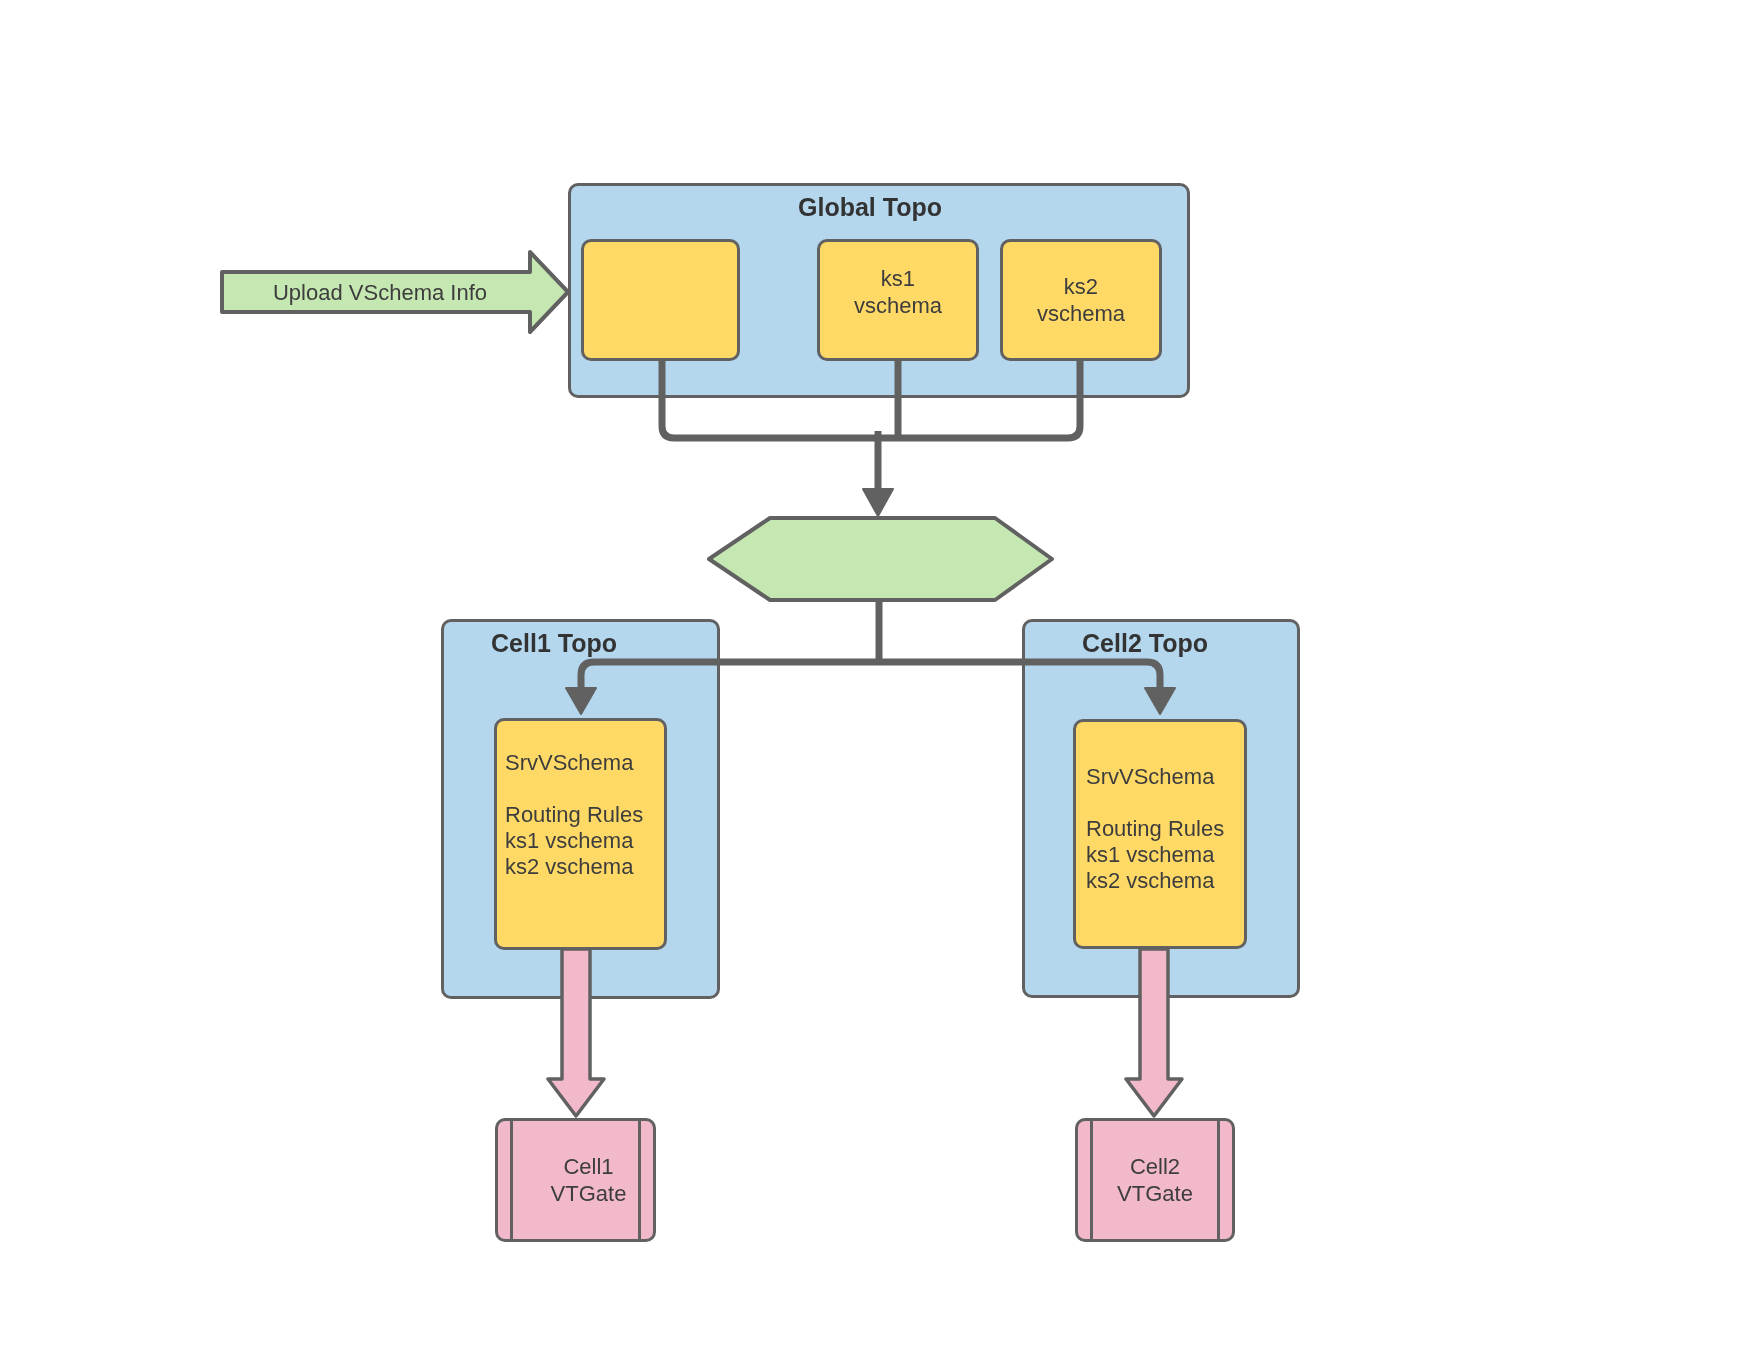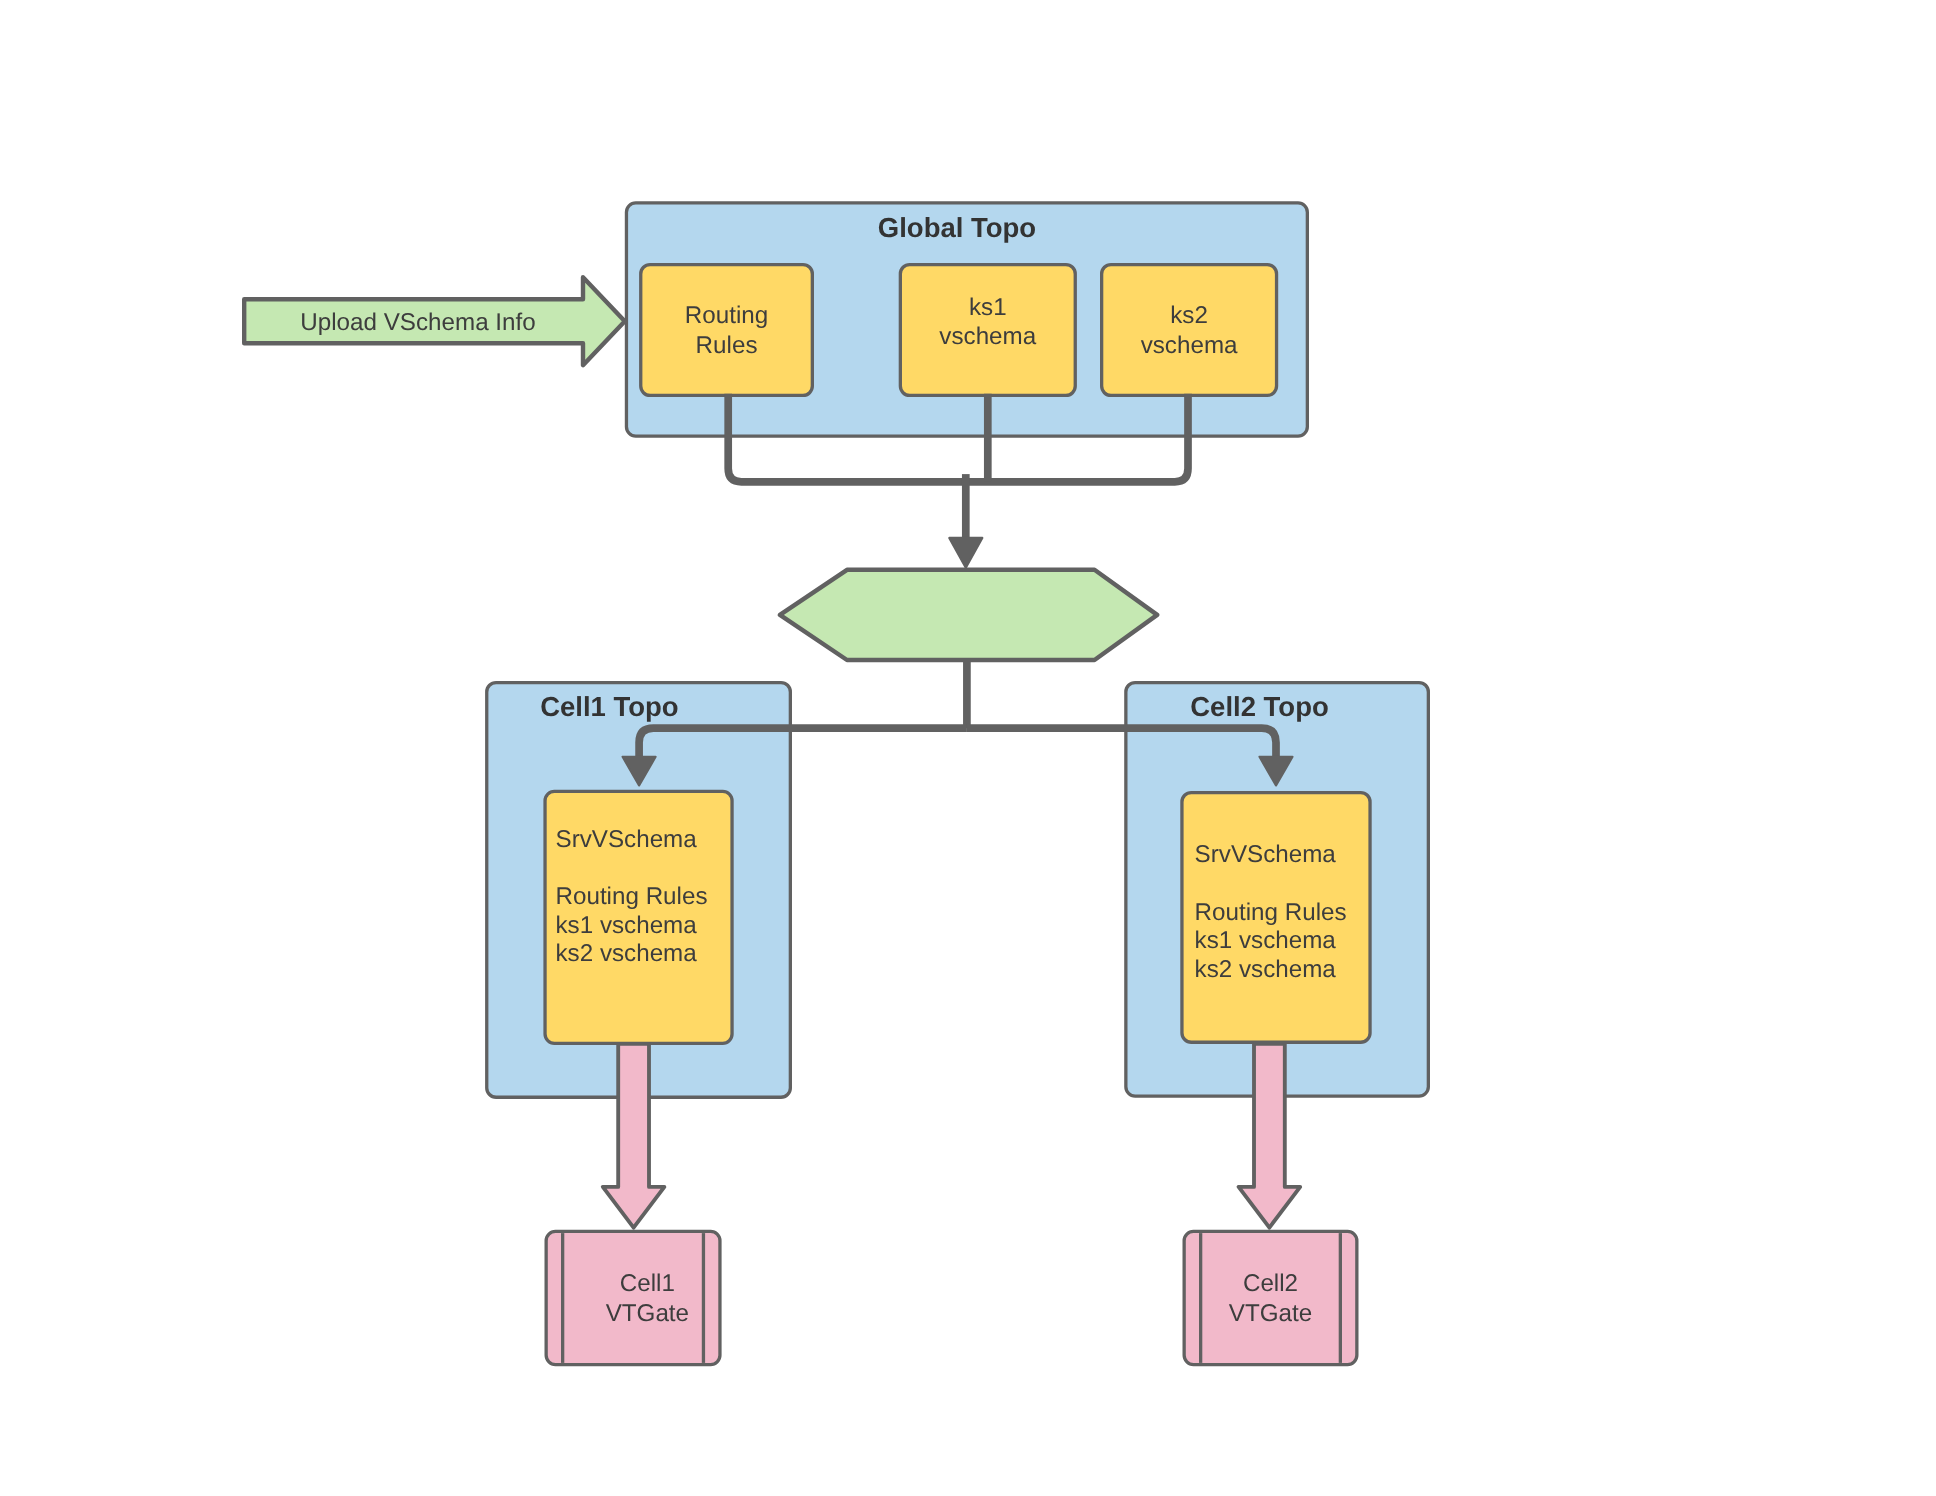--- a/index.html
+++ b/index.html
@@ -110,22 +110,20 @@
     <polygon class="arrowhead" points="1145,688 1175,688 1160,714"></polygon>
 
     <polygon class="pinkshape" points="562,949 590,949 590,1079 604,1079 576,1116 548,1079 562,1079"></polygon>
     <polygon class="pinkshape" points="1140,949 1168,949 1168,1079 1182,1079 1154,1116 1126,1079 1140,1079"></polygon>
   </svg>
 
   <div class="label" style="left:222px;top:272px;width:316px;height:40px;">Upload VSchema Info</div>
 
   <div class="title" style="left:568px;top:193px;width:604px;">Global Topo</div>
 
-  <div class="label" style="left:581px;top:239px;width:159px;height:122px;">Routing
-Rules</div>
   <div class="label" style="left:817px;top:239px;width:162px;height:106px;">ks1
 vschema</div>
   <div class="label" style="left:1000px;top:239px;width:162px;height:122px;">ks2
 vschema</div>
 
 
   <div class="title" style="left:441px;top:629px;width:226px;">Cell1 Topo</div>
   <div class="title" style="left:1022px;top:629px;width:246px;">Cell2 Topo</div>
 
   <div class="srv-text" style="left:505px;top:750px;width:160px;">SrvVSchema

